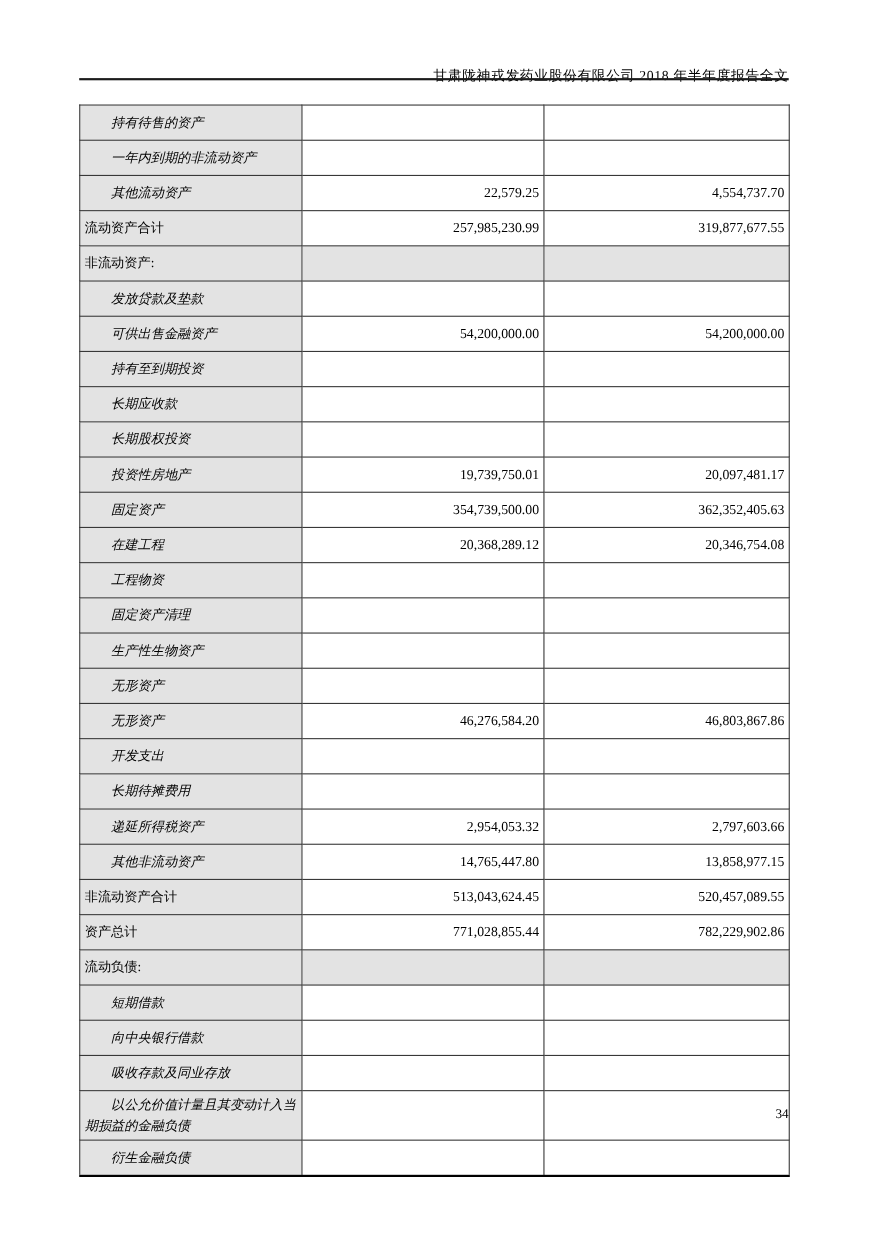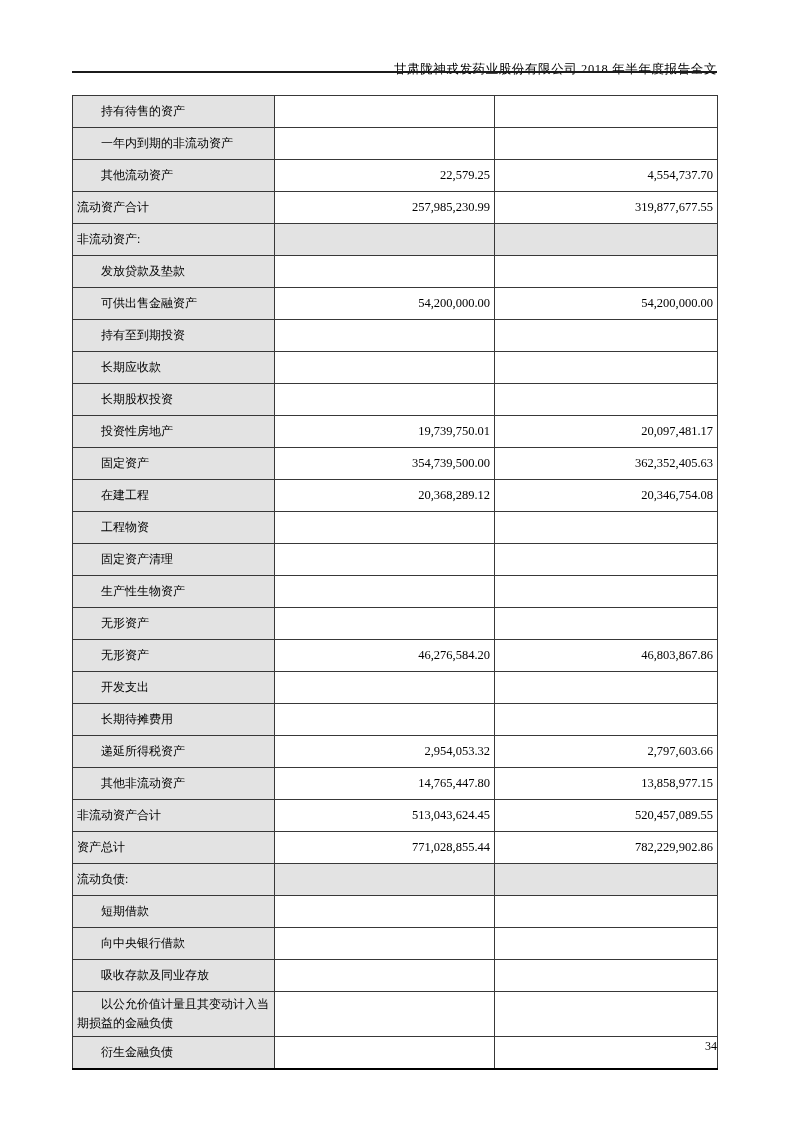--- a/index.html
+++ b/index.html
@@ -53,35 +53,36 @@
   }
   td.label {
     background: #e3e3e3;
     font-size: 12px;
     padding: 3px 3px 3px 4px;
     height: 25px;
     word-break: break-all;
   }
   td.label.indent {
     text-indent: 24px;
+    font-style: italic;
   }
   td.num {
     background: #ffffff;
     font-size: 12.5px;
     text-align: right;
     padding: 3px 4px 3px 3px;
     height: 25px;
     white-space: nowrap;
   }
   tr.section td.num {
     background: #e3e3e3;
   }
   .page-number {
     position: absolute;
-    top: 1039px;
+    top: 1005px;
     left: 72px;
     width: 645px;
     text-align: right;
     font-size: 12px;
   }
 </style>
 </head>
 <body>
 
 <div class="page">

